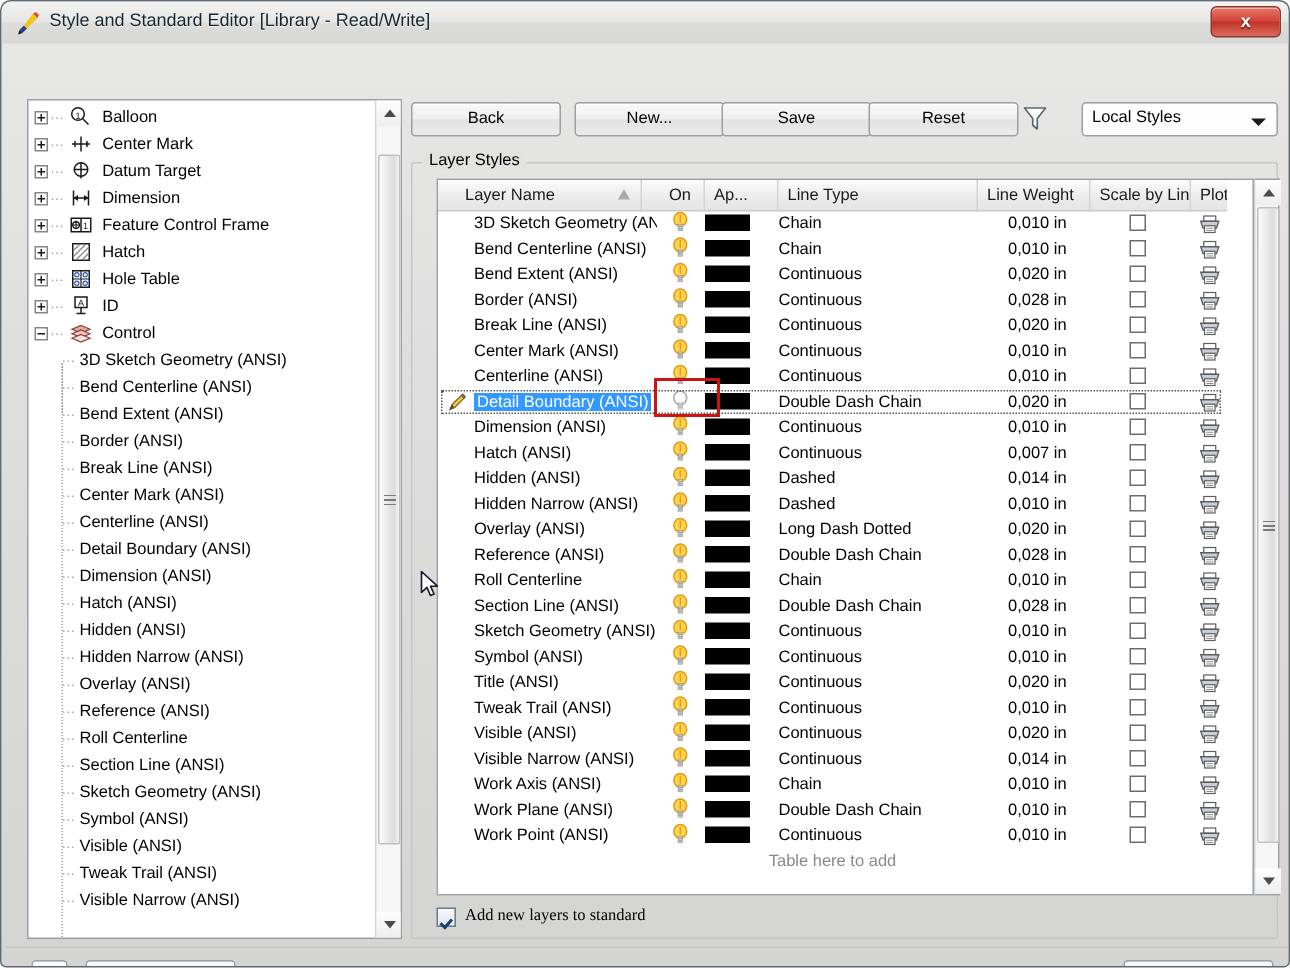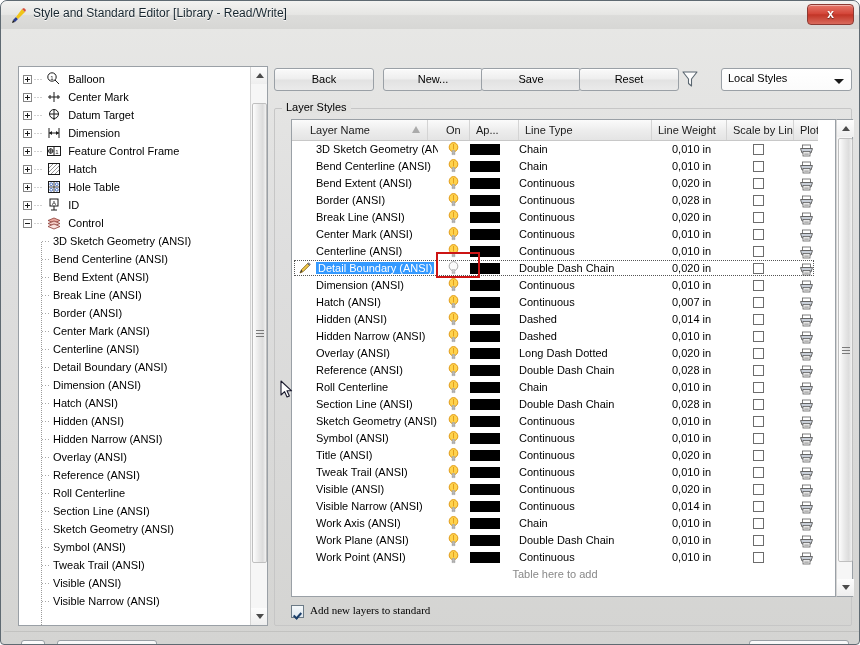--- a/index.html
+++ b/index.html
@@ -563,37 +563,37 @@
                 <path d="M8 5 L14 7.5 L8 10 L2 7.5 Z" fill="#f2c9c2" stroke="#8c3a33" stroke-width="0.8"></path>
                 <path d="M8 8 L14 10.5 L8 13 L2 10.5 Z" fill="#fae2de" stroke="#8c3a33" stroke-width="0.8"></path>
               </svg>
           </span>
           <span class="tlabel">Control</span>
         </div>
 
         <div class="tnode child"><span class="dashline">···</span><span class="tlabel">3D Sketch Geometry (ANSI)</span></div>
         <div class="tnode child"><span class="dashline">···</span><span class="tlabel">Bend Centerline (ANSI)</span></div>
         <div class="tnode child"><span class="dashline">···</span><span class="tlabel">Bend Extent (ANSI)</span></div>
+        <div class="tnode child"><span class="dashline">···</span><span class="tlabel">Border (ANSI)</span></div>
         <div class="tnode child"><span class="dashline">···</span><span class="tlabel">Break Line (ANSI)</span></div>
-        <div class="tnode child"><span class="dashline">···</span><span class="tlabel">Border (ANSI)</span></div>
         <div class="tnode child"><span class="dashline">···</span><span class="tlabel">Center Mark (ANSI)</span></div>
         <div class="tnode child"><span class="dashline">···</span><span class="tlabel">Centerline (ANSI)</span></div>
         <div class="tnode child"><span class="dashline">···</span><span class="tlabel">Detail Boundary (ANSI)</span></div>
         <div class="tnode child"><span class="dashline">···</span><span class="tlabel">Dimension (ANSI)</span></div>
         <div class="tnode child"><span class="dashline">···</span><span class="tlabel">Hatch (ANSI)</span></div>
         <div class="tnode child"><span class="dashline">···</span><span class="tlabel">Hidden (ANSI)</span></div>
         <div class="tnode child"><span class="dashline">···</span><span class="tlabel">Hidden Narrow (ANSI)</span></div>
         <div class="tnode child"><span class="dashline">···</span><span class="tlabel">Overlay (ANSI)</span></div>
         <div class="tnode child"><span class="dashline">···</span><span class="tlabel">Reference (ANSI)</span></div>
         <div class="tnode child"><span class="dashline">···</span><span class="tlabel">Roll Centerline</span></div>
         <div class="tnode child"><span class="dashline">···</span><span class="tlabel">Section Line (ANSI)</span></div>
         <div class="tnode child"><span class="dashline">···</span><span class="tlabel">Sketch Geometry (ANSI)</span></div>
         <div class="tnode child"><span class="dashline">···</span><span class="tlabel">Symbol (ANSI)</span></div>
+        <div class="tnode child"><span class="dashline">···</span><span class="tlabel">Visible (ANSI)</span></div>
         <div class="tnode child"><span class="dashline">···</span><span class="tlabel">Tweak Trail (ANSI)</span></div>
-        <div class="tnode child"><span class="dashline">···</span><span class="tlabel">Visible (ANSI)</span></div>
         <div class="tnode child"><span class="dashline">···</span><span class="tlabel">Visible Narrow (ANSI)</span></div>
 
       </div>
 
       <div class="sb" id="tree-sb" style="right:0; top:0; height:100%;">
         <div class="sb-arrow up">
             <i></i>
           </div>
         <div class="sb-thumb" style="top:36px; height:460px;">
             <div class="grip"></div>

